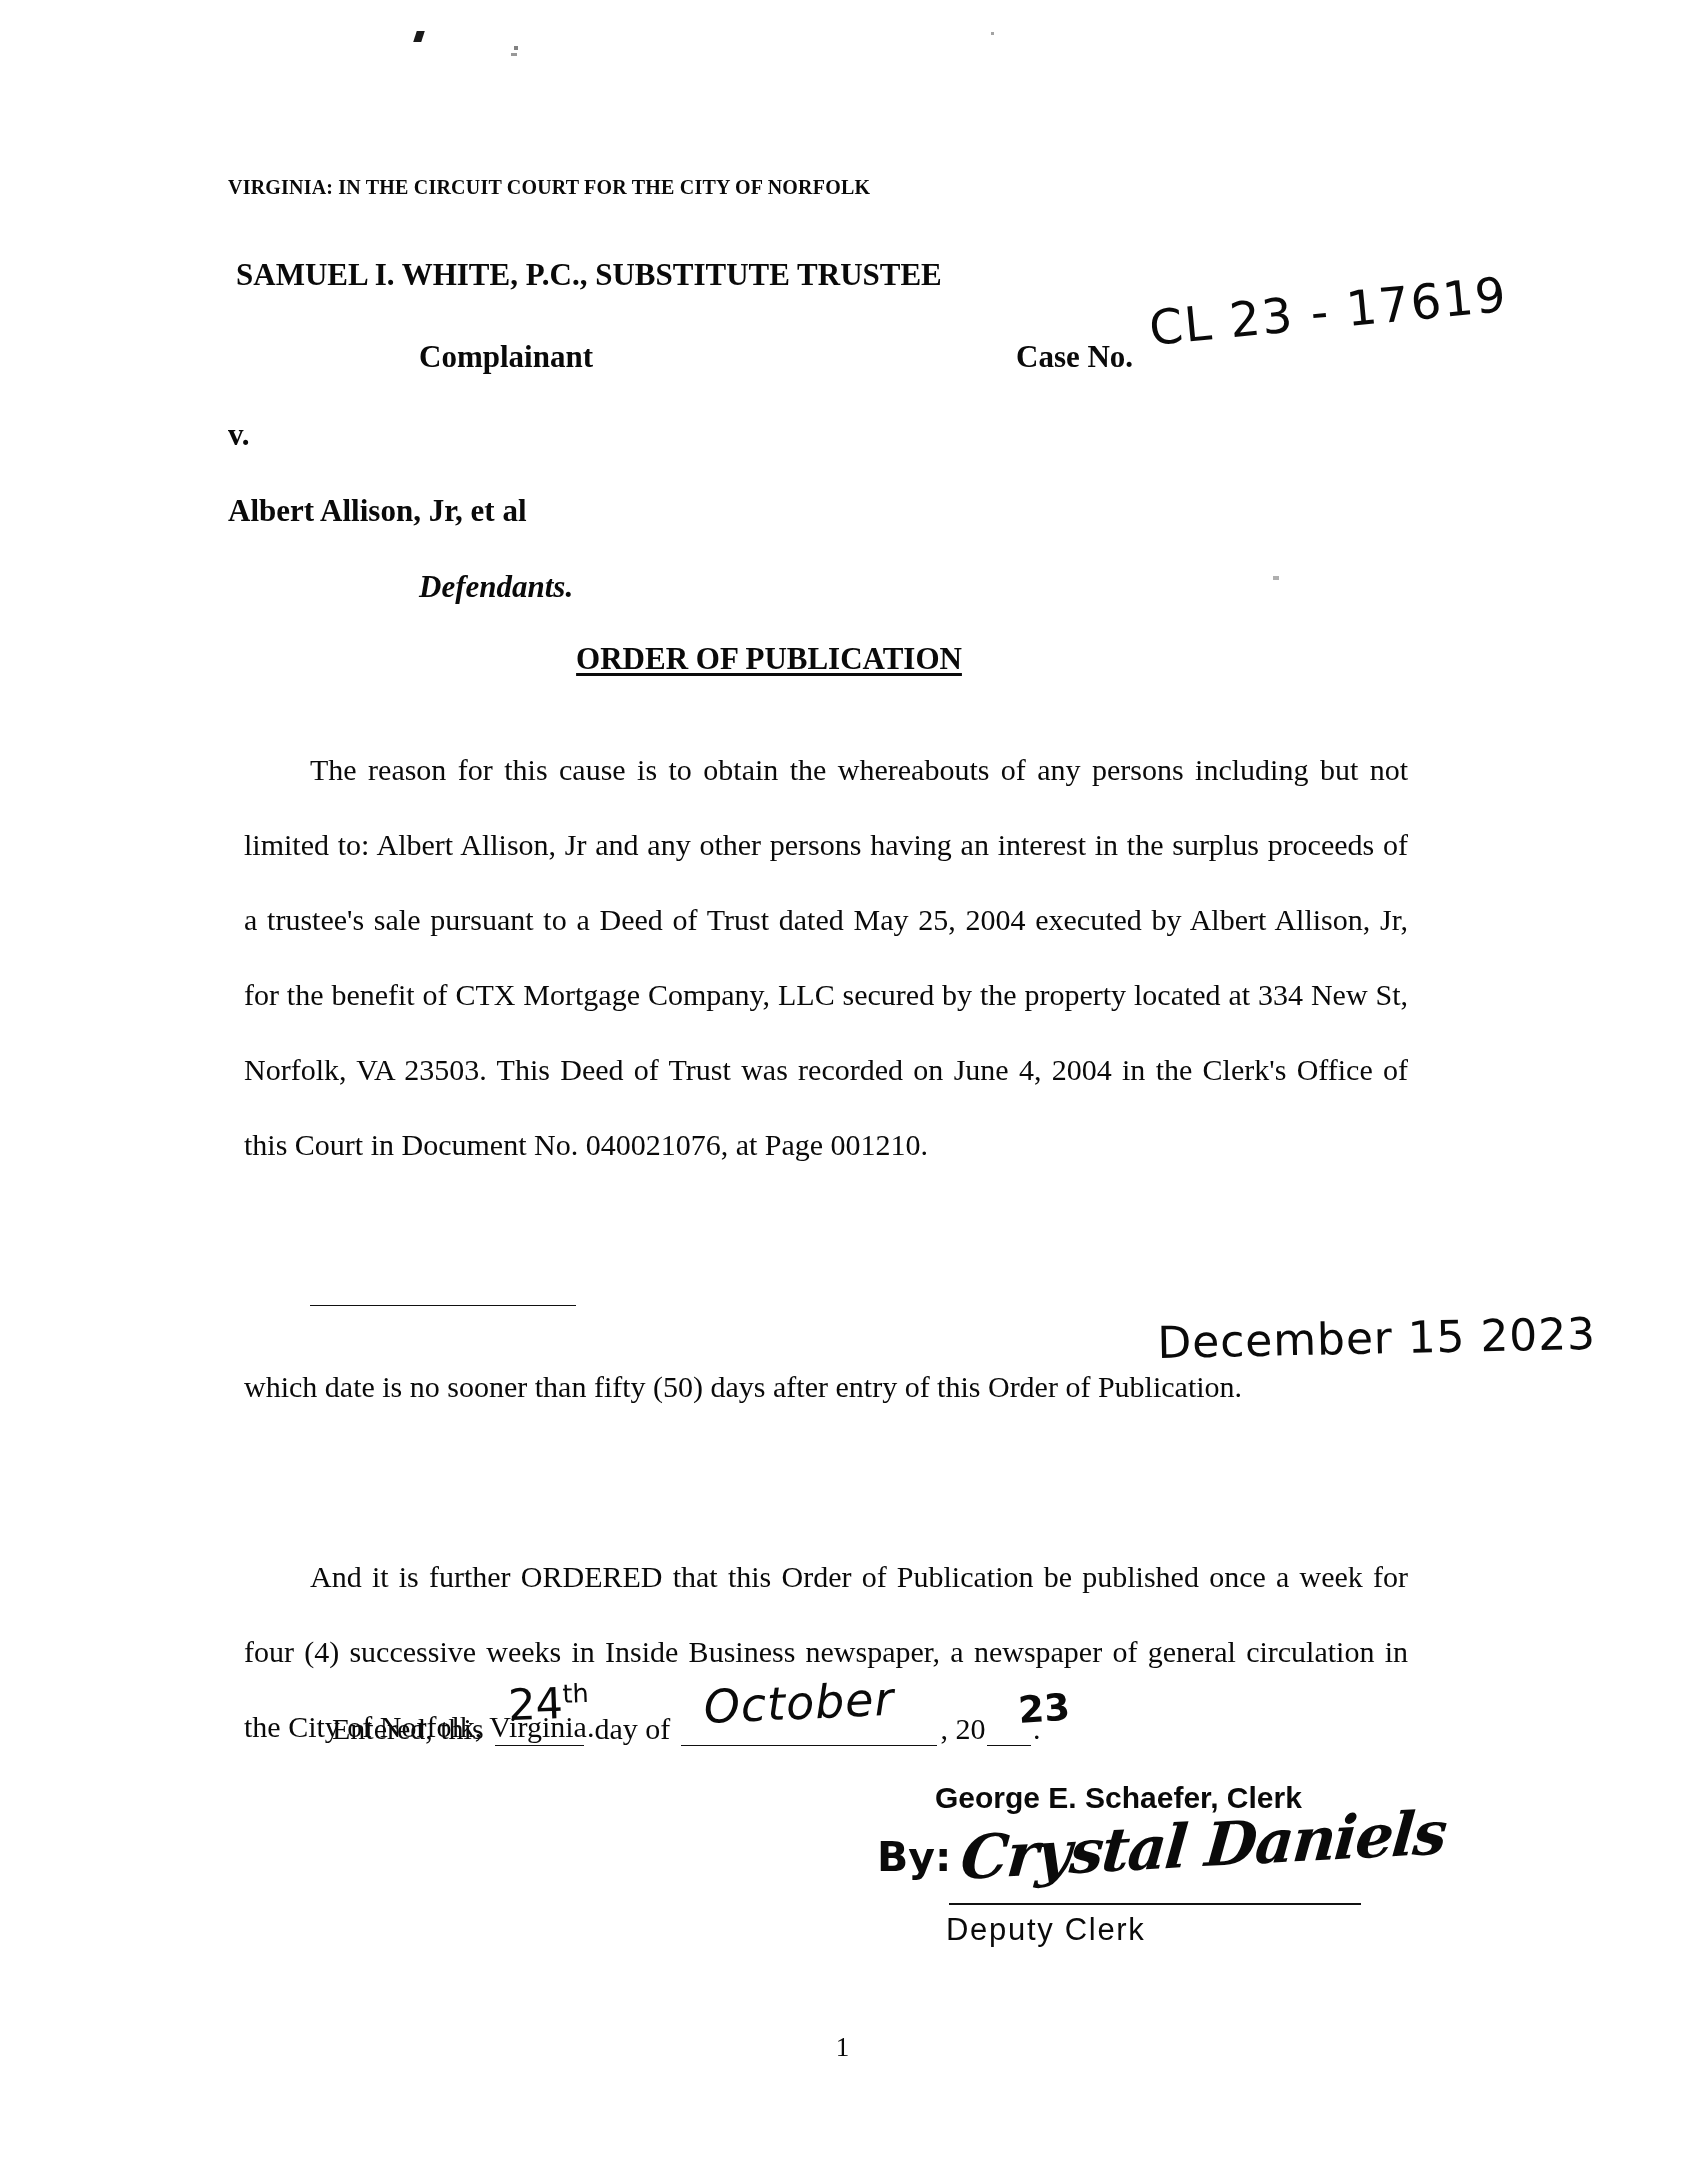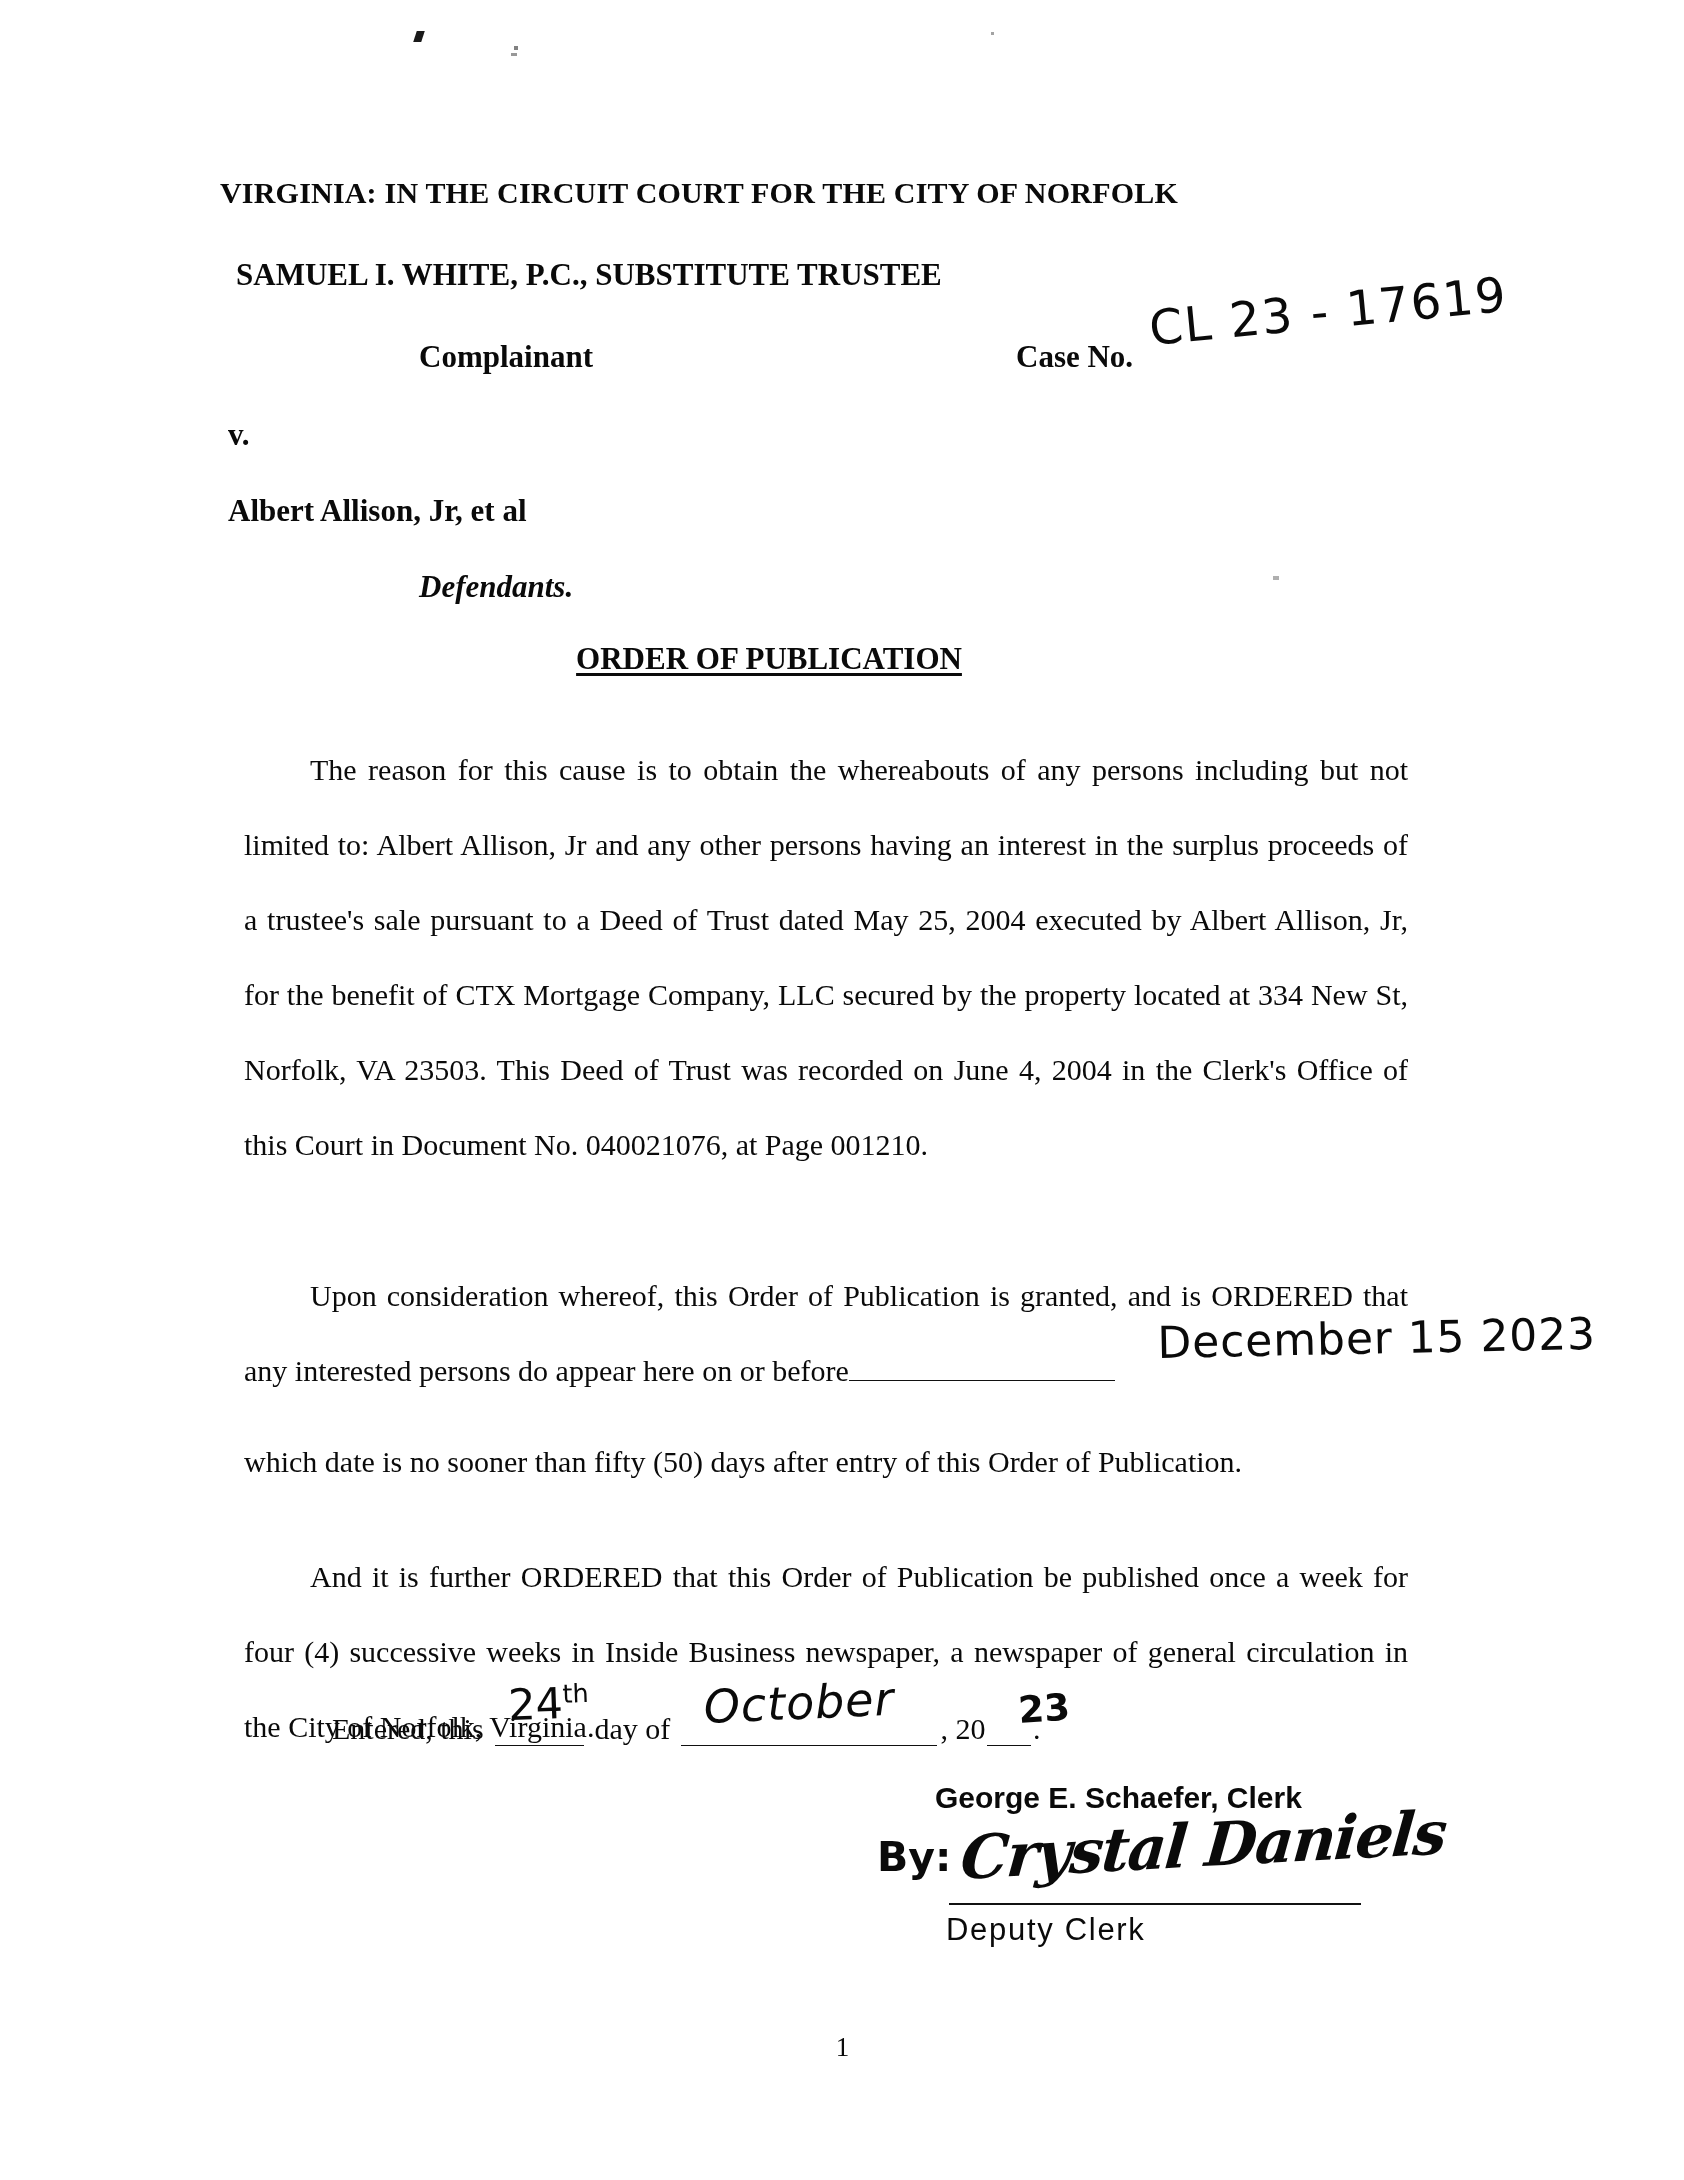--- a/index.html
+++ b/index.html
@@ -23,23 +23,23 @@
     background: #1a1a1a;
   }
   .speck-a { left: 415px; top: 31px;  width: 7.7px;  height: 11px; transform: skewX(-18deg); }
   .speck-b { left: 514px; top: 46px;  width: 4.3px;  height: 4.3px;  opacity: .55; }
   .speck-c { left: 511px; top: 53px;  width: 6px;  height: 2.6px;  opacity: .45; }
   .speck-d { left: 991px; top: 32px; width: 3.4px;  height: 3.4px;  opacity: .40; }
   .speck-e { left: 1273px; top: 576px; width: 6px; height: 4.3px;  opacity: .35; }
 
   .caption-title {
     position: absolute;
-    left: 220px;
+    left: 228px;
     top: 176px;
-    font-size: 30px;
+    font-size: 20px;
     font-weight: bold;
     letter-spacing: 0.2px;
     white-space: nowrap;
   }
   .caption-party {
     position: absolute;
     left: 236px;
     top: 257px;
     font-size: 31px;
     font-weight: bold;
@@ -313,21 +313,21 @@
 
   <div class="doc-heading">
     <span>ORDER OF PUBLICATION</span>
   </div>
 
   <div class="body-block" id="para-1">
     <p>The reason for this cause is to obtain the whereabouts of any persons including but not limited to: Albert Allison, Jr and any other persons having an interest in the surplus proceeds of a trustee's sale pursuant to a Deed of Trust dated May 25, 2004 executed by Albert Allison, Jr, for the benefit of CTX Mortgage Company, LLC secured by the property located at 334 New St, Norfolk, VA 23503. This Deed of Trust was recorded on June 4, 2004 in the Clerk's Office of this Court in Document No. 040021076, at Page 001210.</p>
   </div>
 
   <div class="body-block" id="para-2">
-    <p><span>Upon consideration whereof, this Order of Publication is granted, and is ORDERED that any interested persons do appear here on or before</span><span class="fill-line"></span></p>
+    <p><span class="fill-line"></span></p>
     <p class="noindent">which date is no sooner than fifty (50) days after entry of this Order of Publication.</p>
   </div>
 
   <div class="hw-appear-date hand">December 15 2023</div>
 
   <div class="body-block" id="para-3">
     <p>And it is further ORDERED that this Order of Publication be published once a week for four (4) successive weeks in Inside Business newspaper, a newspaper of general circulation in the City of Norfolk, Virginia.</p>
   </div>
 
   <div class="entered-row">

